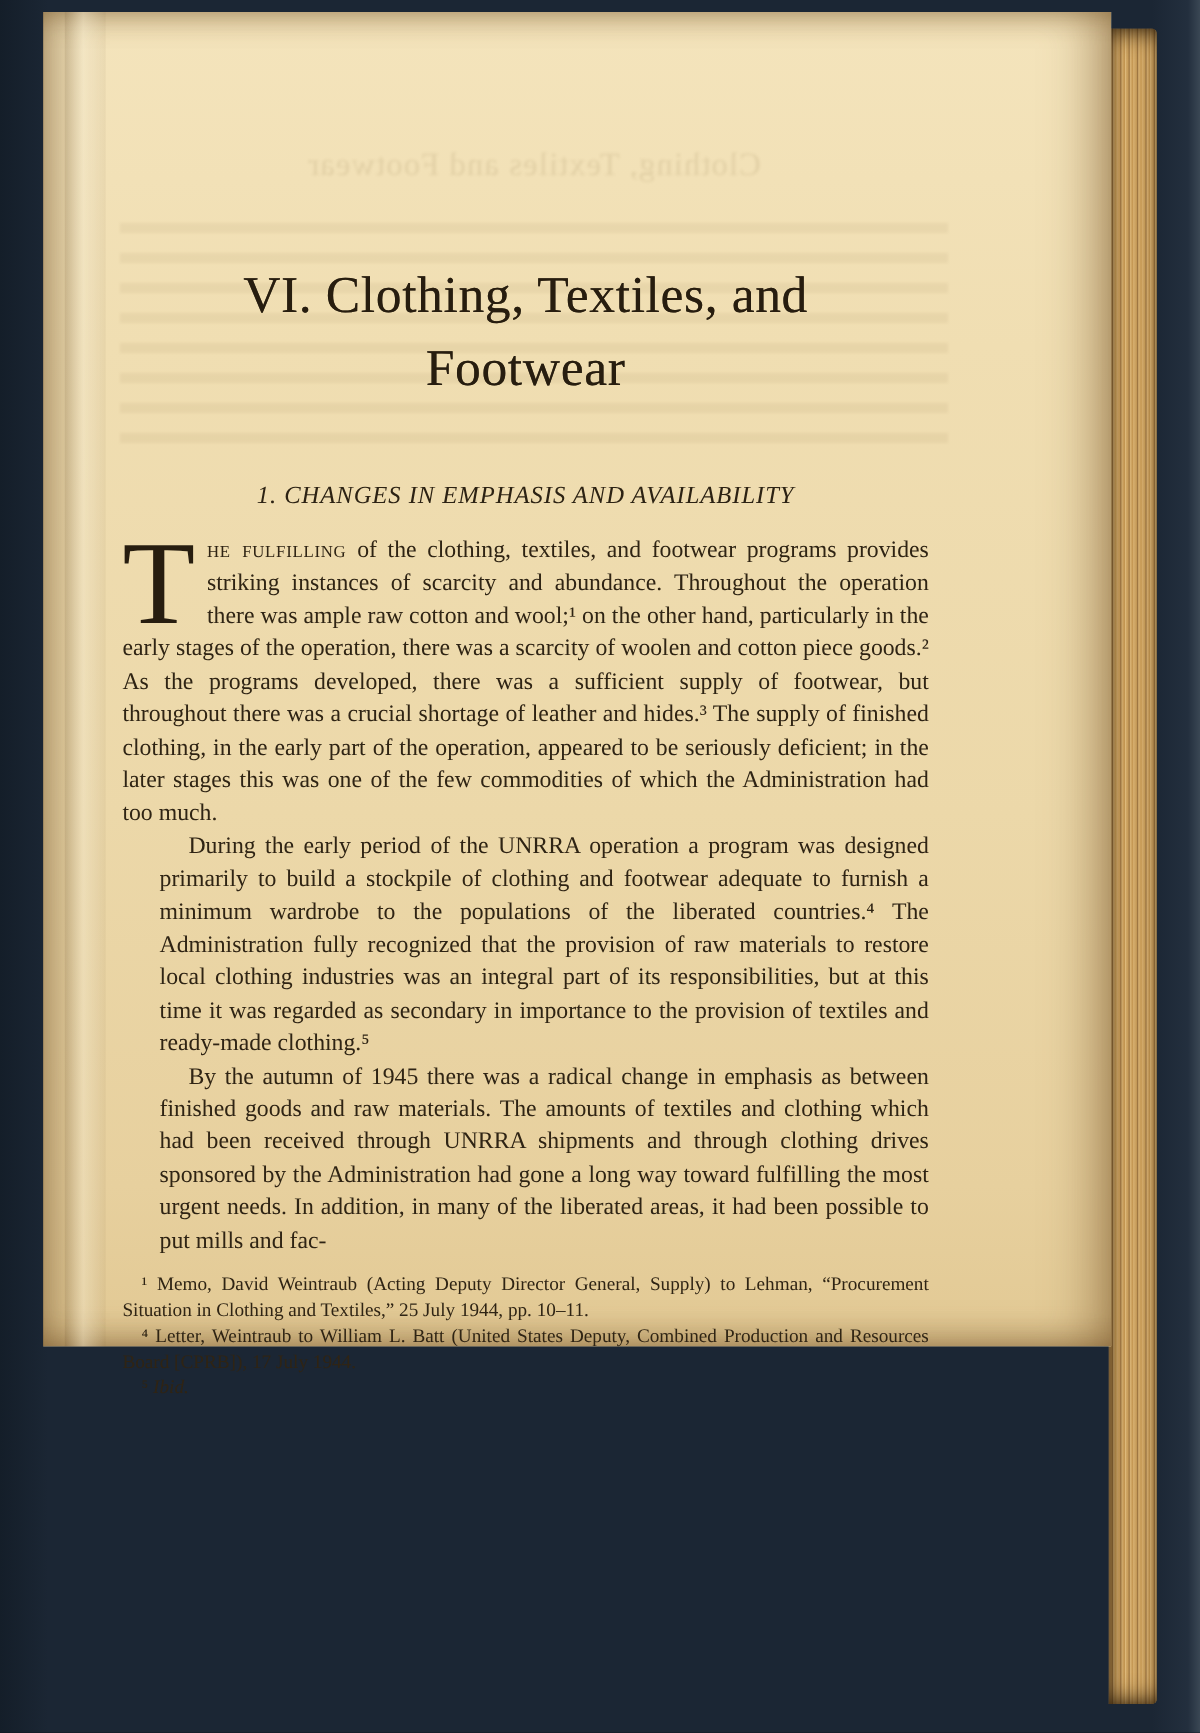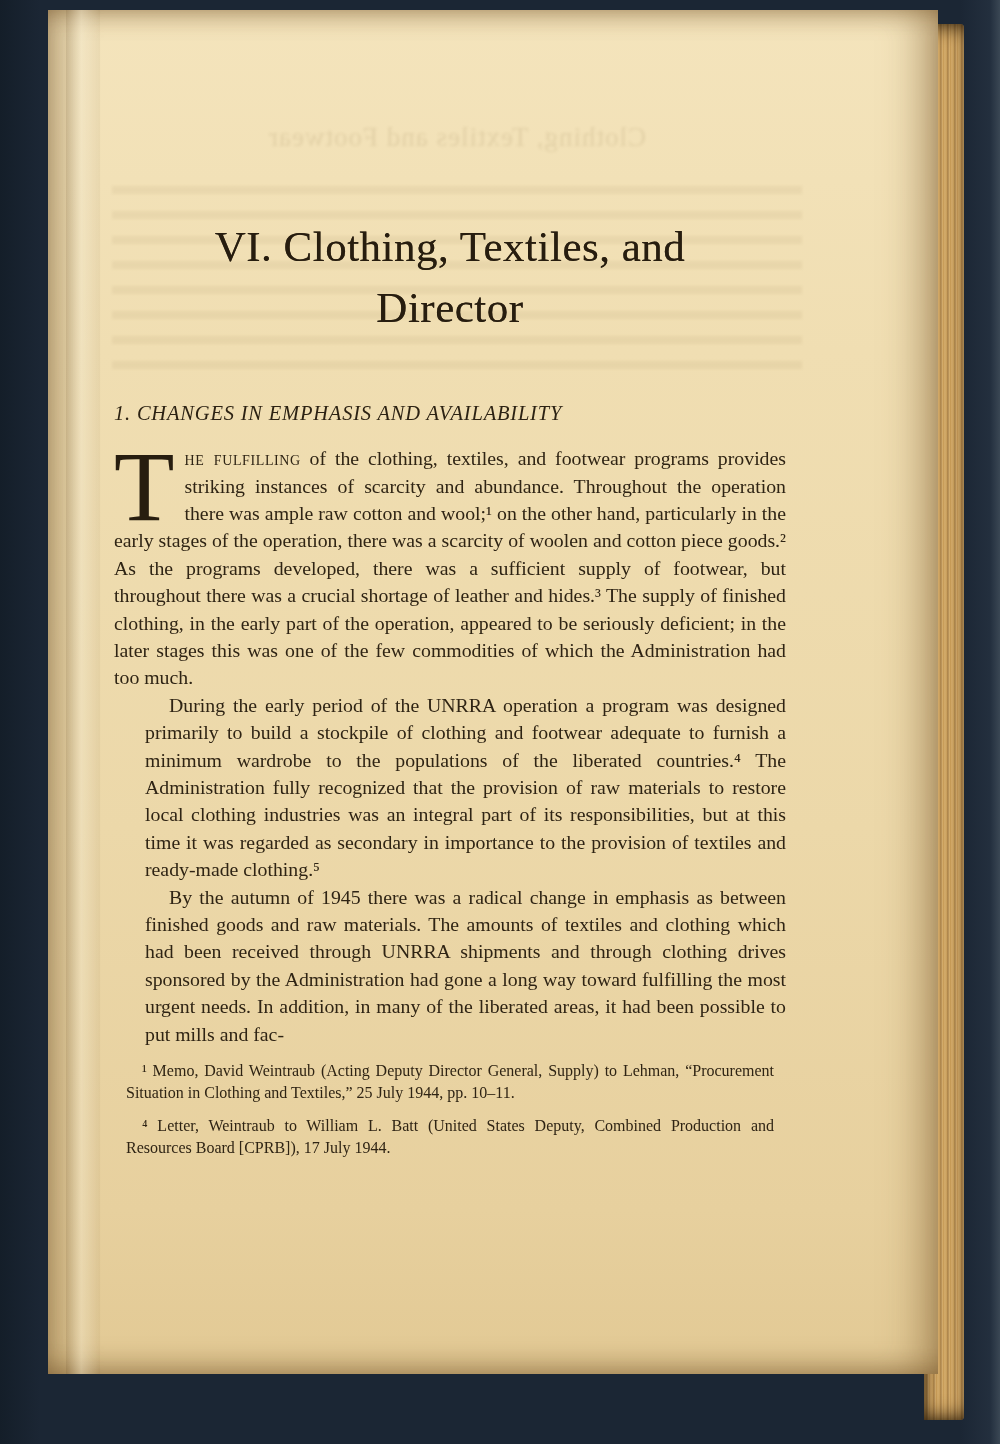--- a/index.html
+++ b/index.html
@@ -30,24 +30,24 @@
       #c39550 6px, #e0bc7e 7px);
     box-shadow: inset 0 12px 18px -8px rgba(40,25,8,0.8),
                 inset 0 -12px 18px -8px rgba(40,25,8,0.8),
                 inset 6px 0 10px -4px rgba(40,25,8,0.55);
     border-radius: 0 4px 4px 0;
   }
 
   
   .page {
     position: absolute;
-    left: 48px;
+    left: 36px;
     top: 10px;
     width: 890px;
-    height: 1364px;
+    height: 1112px;
     background: linear-gradient(180deg, #f4e4bc 0%, #f0deb2 25%, #ecd8a9 60%, #e7d09e 88%, #e2c994 100%);
     box-shadow: inset 28px 0 38px -18px rgba(95,65,25,0.45),
                 inset -34px 0 42px -20px rgba(120,85,40,0.55),
                 inset 0 16px 26px -16px rgba(120,85,40,0.55),
                 inset 0 -20px 30px -18px rgba(110,75,35,0.55);
   }
 
   
   .page::after {
     content: "";
@@ -104,21 +104,21 @@
     font-weight: normal;
     color: #271d0f;
     letter-spacing: 0.5px;
     line-height: 1.42;
     text-shadow: 0 0 0.5px rgba(39,29,15,0.8);
   }
   .title-line { display: block; }
 
   .section-heading {
     margin: 64px 0 0 0;
-    text-align: left;
+    text-align: center;
     font-size: 20.5px;
     font-weight: normal;
     font-style: italic;
     letter-spacing: 0.8px;
     color: #2c2213;
   }
 
   p.body {
     margin: 0;
     font-size: 19.8px;
@@ -140,21 +140,21 @@
     letter-spacing: 0.6px;
   }
 
   .footnotes {
     margin-top: 12px;
     font-size: 16px;
     line-height: 21.5px;
     text-align: justify;
   }
   .footnote {
-    margin: 12px;
+    margin: 0;
     text-indent: 16px;
   }
   .footnote .italic { font-style: italic; }
 </style>
 </head>
 <body>
 
 <div class="book">
 
   <div class="page-edges"></div>
@@ -163,35 +163,36 @@
 
     <div class="ghost">
       <div class="ghost-heading">Clothing, Textiles and Footwear</div>
       <div class="ghost-lines"></div>
     </div>
 
     <div class="content">
 
       <h1 class="title">
         <span class="title-line">VI. Clothing, Textiles, and</span>
-        <span class="title-line">Director</span>
+        <span class="title-line">Footwear</span>
       </h1>
 
       <h2 class="section-heading">1. CHANGES IN EMPHASIS AND AVAILABILITY</h2>
 
       <p class="body first">
         <span class="dropcap">T</span>
         <span class="smallcaps">he fulfilling</span>
         <span> of the clothing, textiles, and footwear programs provides striking instances of scarcity and abundance. Throughout the operation there was ample raw cotton and wool;¹ on the other hand, particularly in the early stages of the operation, there was a scarcity of woolen and cotton piece goods.² As the programs developed, there was a sufficient supply of footwear, but throughout there was a crucial shortage of leather and hides.³ The supply of finished clothing, in the early part of the operation, appeared to be seriously deficient; in the later stages this was one of the few commodities of which the Administration had too much.</span>
       </p>
 
       <p class="body indent">During the early period of the UNRRA operation a program was designed primarily to build a stockpile of clothing and footwear adequate to furnish a minimum wardrobe to the populations of the liberated countries.⁴ The Administration fully recognized that the provision of raw materials to restore local clothing industries was an integral part of its responsibilities, but at this time it was regarded as secondary in importance to the provision of textiles and ready-made clothing.⁵</p>
 
       <p class="body indent">By the autumn of 1945 there was a radical change in emphasis as between finished goods and raw materials. The amounts of textiles and clothing which had been received through UNRRA shipments and through clothing drives sponsored by the Administration had gone a long way toward fulfilling the most urgent needs. In addition, in many of the liberated areas, it had been possible to put mills and fac-</p>
 
       <div class="footnotes" id="footnotes">
           <p class="footnote"><span>¹ Memo, David Weintraub (Acting Deputy Director General, Supply) to Lehman, “Procurement Situation in Clothing and Textiles,” 25 July 1944, pp. 10–11.</span></p>
           <p class="footnote"><span>⁴ Letter, Weintraub to William L. Batt (United States Deputy, Combined Production and Resources Board [CPRB]), 17 July 1944.</span></p>
+          <p class="footnote"><span>⁵ </span><span class="italic">Ibid.</span></p>
         </div>
 
     </div>
   </div>
 </div>
 
 </body></html>

